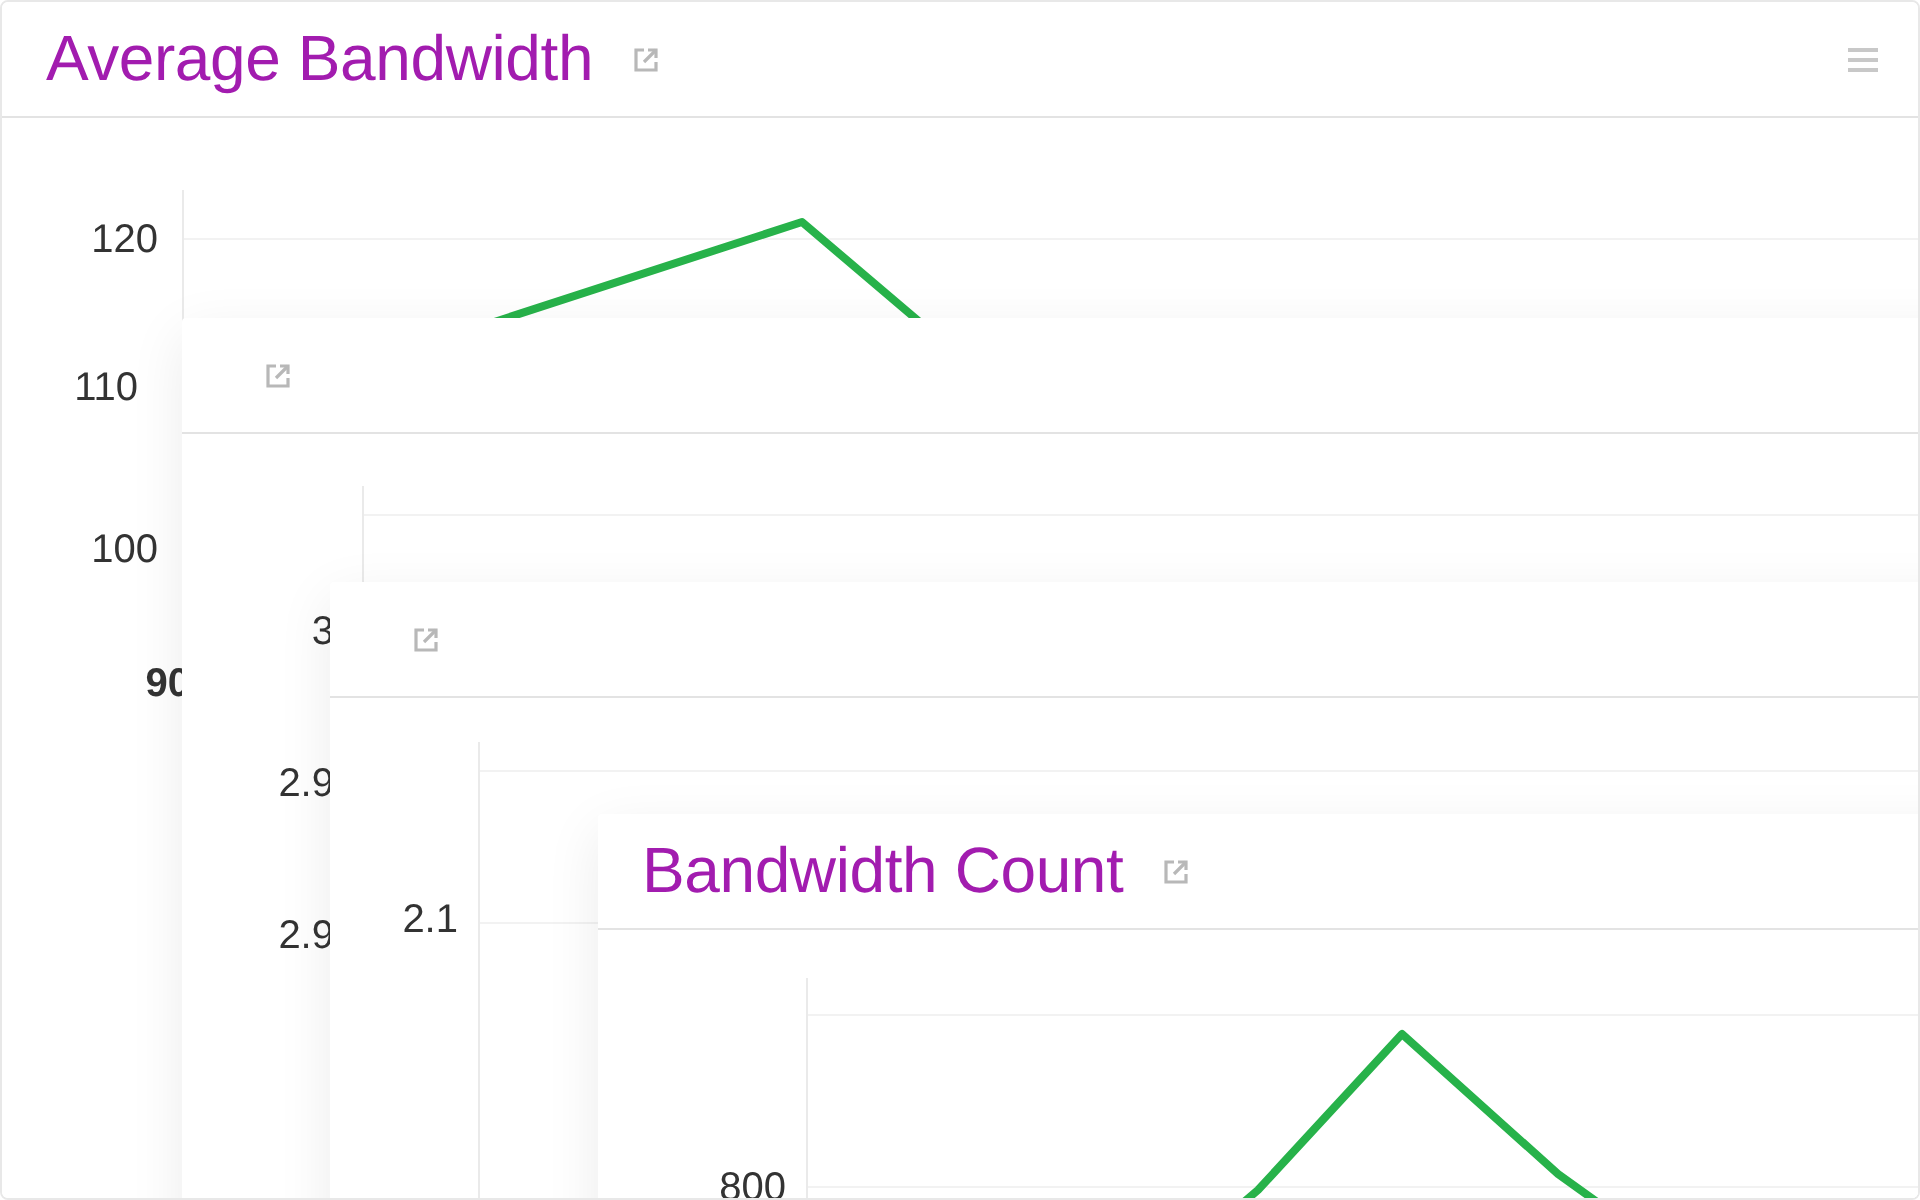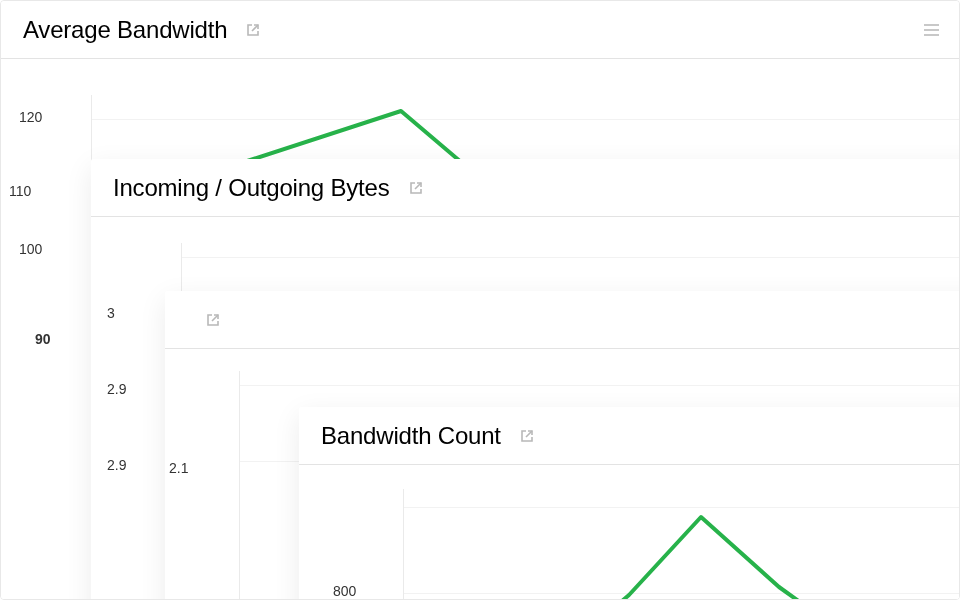--- a/index.html
+++ b/index.html
@@ -19,44 +19,44 @@
     border-radius: 2px;
   }
   .card-header {
     display: flex;
     align-items: center;
     height: 58px;
     padding: 0 22px;
     border-bottom: 1px solid #e3e3e3;
   }
   .card-title {
-    font-size: 24px;
+    font-size: 32px;
     font-weight: 400;
-    color: #000000;
+    color: #a21caf;
     letter-spacing: -0.2px;
   }
   .ext-icon {
     margin-left: 18px;
     color: #b8b8b8;
     display: inline-flex;
   }
   .burger {
     margin-left: auto;
     display: inline-flex;
     flex-direction: column;
     gap: 3px;
   }
   .burger span {
     display: block; width: 15px; height: 2px; background: #c8c8c8;
   }
   .axis-label {
     position: absolute;
-    font-size: 14px;
+    font-size: 20px;
     color: #333;
-    text-align: left;
+    text-align: right;
     width: 60px;
   }
   .card-top   { left: 0;   top: 0;   width: 960px; height: 600px; box-shadow: none; }
   .card-bytes { left: 90px; top: 158px; width: 980px; height: 560px; }
   .card-pkts  { left: 164px; top: 290px; width: 980px; height: 560px; }
   .card-conn  { left: 298px; top: 406px; width: 980px; height: 560px; }
 
   .chart-body { position: relative; width: 100%; }
 
   .vline { position:absolute; top:0; bottom:0; width:1px; background:#eaeaea; }
@@ -88,32 +88,31 @@
       <div class="vline" style="left:90px; top:36px;"></div>
 
       <div class="hline" style="top:60px;  left:91px;"></div>
       <div class="hline" style="top:134px; left:91px;"></div>
       <div class="hline" style="top:208px; left:91px;"></div>
       <div class="hline" style="top:282px; left:91px;"></div>
       <div class="hline" style="top:356px; left:91px;"></div>
 
       <span class="axis-label" style="left:18px; top:50px;">120</span>
       <span class="axis-label" style="left:8px; top:124px;">110</span>
-      <span class="axis-label" style="left:18px; top:182px;">100</span>
+      <span class="axis-label" style="left:18px; top:205px;">100</span>
       <span class="axis-label" style="left:34px; top:272px;font-weight:bold;">90</span>
 
       <svg width="960" height="540" style="position:absolute;left:0;top:0">
         <polyline points="91,178 240,104 400,52 480,120" fill="none" stroke="#27b24a" stroke-width="4" stroke-linejoin="round"></polyline>
       </svg>
     </div>
   </div>
 
   <div class="card card-bytes">
     <div class="card-header">
-      <span class="card-title">Incoming / Outgoing Bytes</span>
       <span class="ext-icon">
         <svg width="16" height="16" viewBox="0 0 16 16" fill="none" stroke="currentColor" stroke-width="1.6">
           <path d="M7 3H3v10h10V9"></path>
             <path d="M9 3h4v4"></path>
             <path d="M13 3L7 9"></path>
         </svg>
       </span>
     </div>
     <div class="chart-body" style="height:500px">
       <div class="vline" style="left:90px; top:26px;"></div>
@@ -138,21 +137,21 @@
           <path d="M7 3H3v10h10V9"></path>
             <path d="M9 3h4v4"></path>
             <path d="M13 3L7 9"></path>
         </svg>
       </span>
     </div>
     <div class="chart-body" style="height:500px">
       <div class="vline" style="left:74px; top:22px;"></div>
       <div class="hline" style="top:36px;  left:75px;"></div>
       <div class="hline" style="top:112px; left:75px;"></div>
-      <span class="axis-label" style="left:4px; top:100px;margin-top:11px;">2.1</span>
+      <span class="axis-label" style="left:4px; top:100px;">2.1</span>
       <svg width="980" height="500" style="position:absolute;left:0;top:0">
         <polyline points="280,116 440,90 560,82 640,74 720,88 820,92" fill="none" stroke="#27b24a" stroke-width="4" stroke-linejoin="round"></polyline>
       </svg>
     </div>
   </div>
 
   <div class="card card-conn">
     <div class="card-header">
       <span class="card-title">Bandwidth Count</span>
       <span class="ext-icon">

